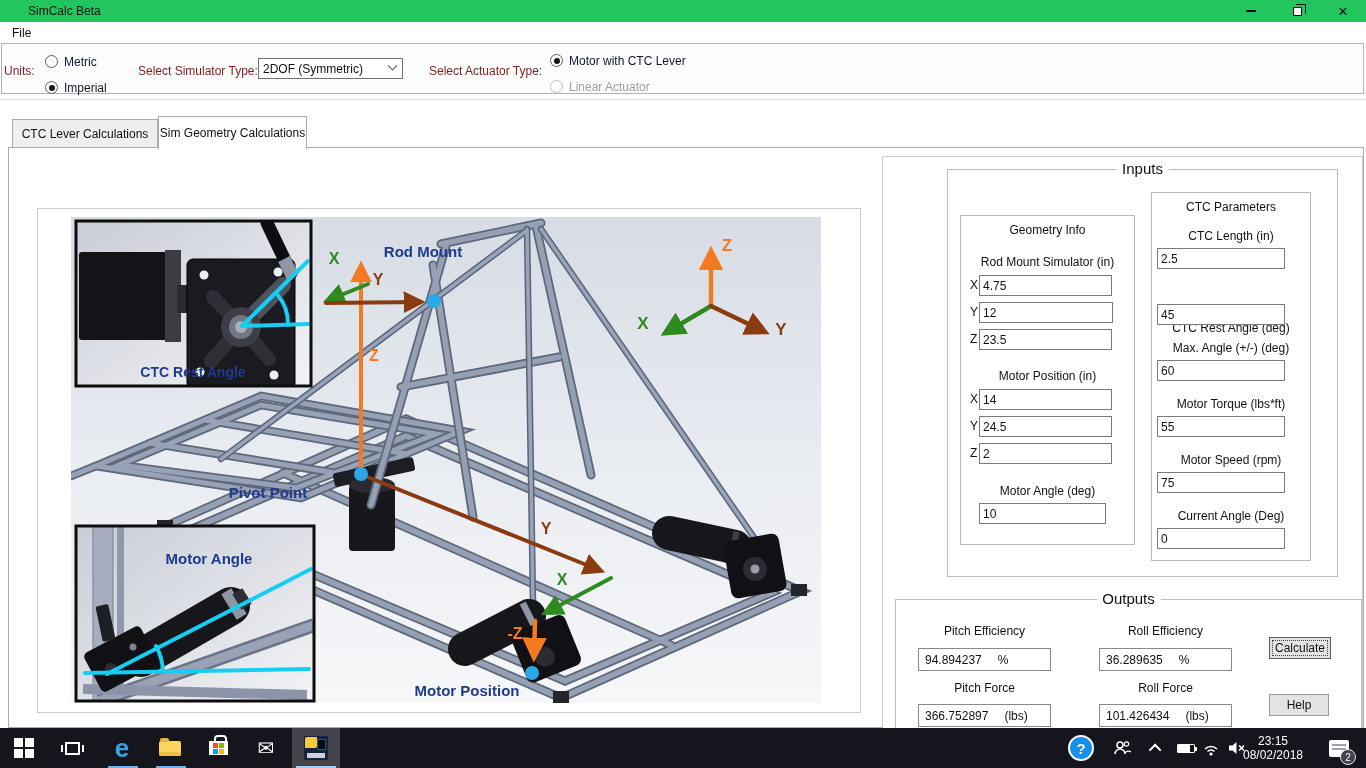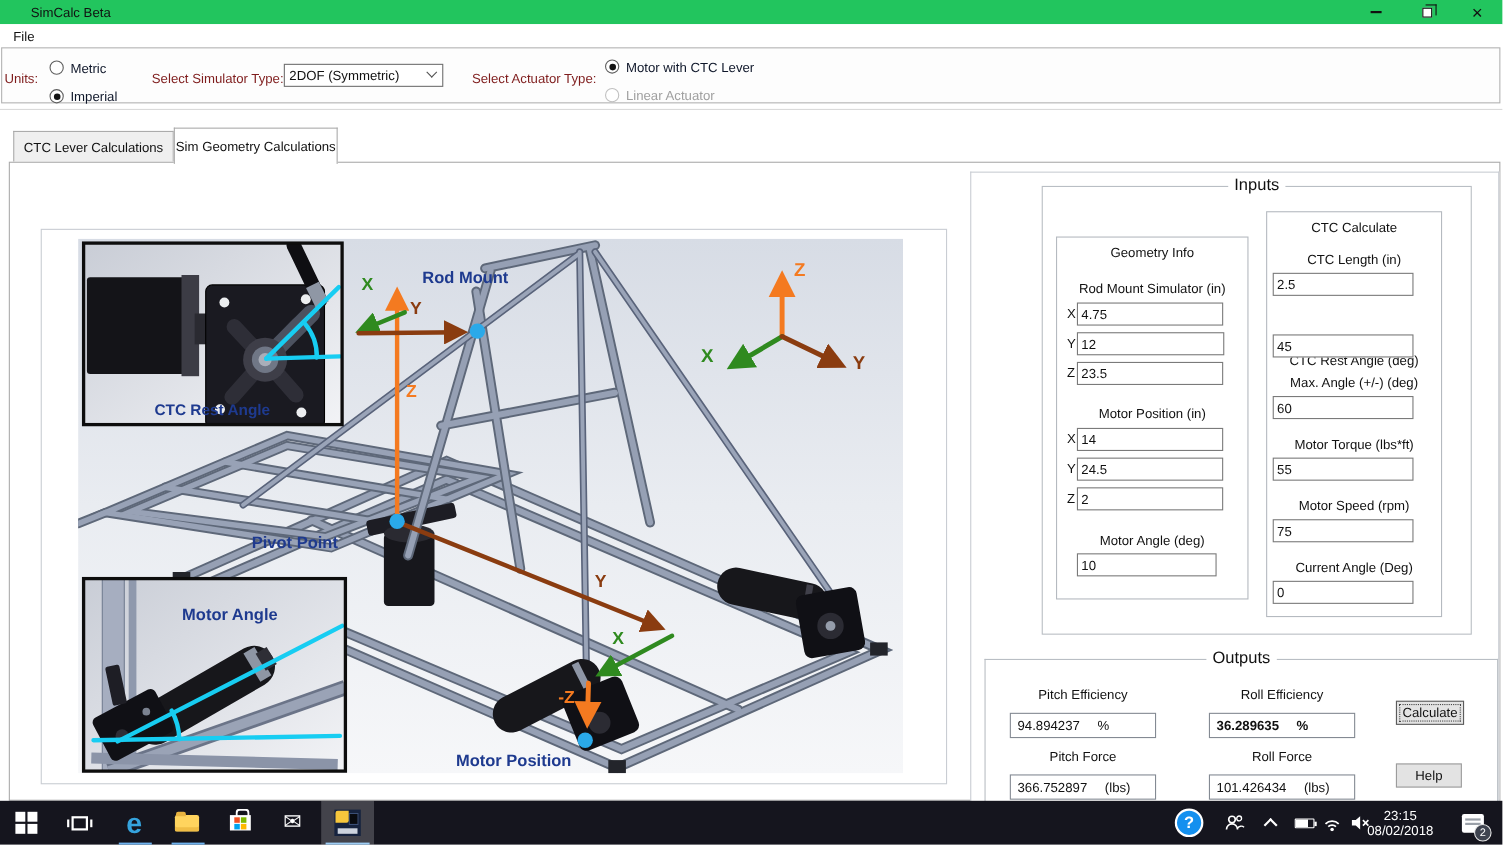--- a/index.html
+++ b/index.html
@@ -367,21 +367,21 @@
           <span class="axis-lbl" style="left:9px; top:203px;">Y</span>
           <input class="tbox" style="left: 18px; top: 200px; width: 133px;" value="24.5">
           <span class="axis-lbl" style="left:9px; top:230px;">Z</span>
           <input class="tbox" style="left: 18px; top: 227px; width: 133px;" value="2">
 
           <div class="field-label" style="left:0; width:100%; top:268px;">Motor Angle (deg)</div>
           <input class="tbox" style="left: 18px; top: 287px; width: 127px;" value="10">
         </div>
 
         <div class="innerbox" style="left:203px; top:22px; width:160px; height:369px;">
-          <div class="ibox-title" style="top:7px;">CTC Calculate</div>
+          <div class="ibox-title" style="top:7px;">CTC Parameters</div>
 
           <div class="field-label" style="left:0; width:100%; top:36px;">CTC Length (in)</div>
           <input class="tbox" style="left: 5px; top: 55px; width: 128px;" value="2.5">
 
           <div class="field-label" style="left:0; width:100%; top:92px;margin-top:36px;">CTC Rest Angle (deg)</div>
           <input class="tbox" style="left: 5px; top: 111px; width: 128px;" value="45">
 
           <div class="field-label" style="left:0; width:100%; top:148px;">Max. Angle (+/-) (deg)</div>
           <input class="tbox" style="left: 5px; top: 167px; width: 128px;" value="60">
 
@@ -399,21 +399,21 @@
       <div class="groupbox" style="left:12px; top:442px; width:467px; height:131px; border-bottom:none;">
         <span class="groupbox-legend">Outputs</span>
 
         <div class="field-label" style="left:22px; width:133px; top:24px;">Pitch Efficiency</div>
         <div class="outbox" style="left:22px; top:48px; width:133px;">
           <span>94.894237</span>
           <span>%</span>
         </div>
 
         <div class="field-label" style="left:203px; width:133px; top:24px;">Roll Efficiency</div>
-        <div class="outbox" style="left:203px; top:48px; width:133px;font-weight:bold;">
+        <div class="outbox" style="left:203px; top:48px; width:133px;">
           <span>36.289635</span>
           <span>%</span>
         </div>
 
         <div class="field-label" style="left:22px; width:133px; top:81px;">Pitch Force</div>
         <div class="outbox" style="left:22px; top:104px; width:133px;">
           <span>366.752897</span>
           <span>(lbs)</span>
         </div>
 

